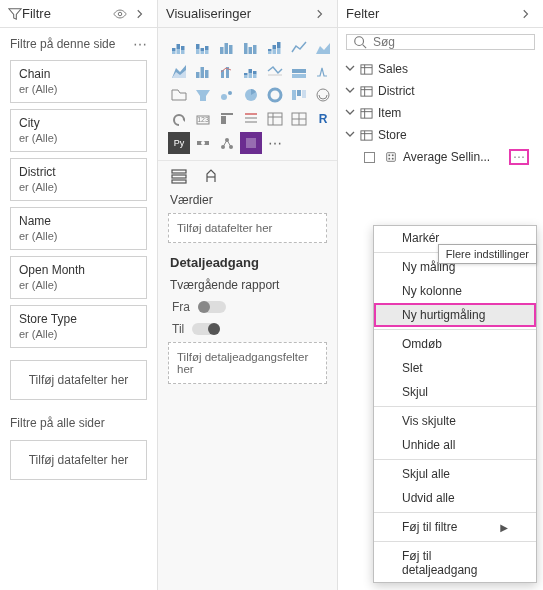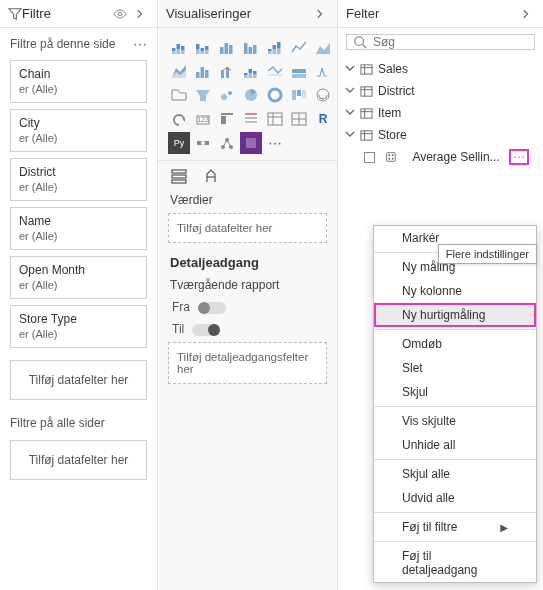--- a/index.html
+++ b/index.html
@@ -24,40 +24,40 @@
 .viz-cell { width: 22px; height: 22px; display: flex; align-items: center; justify-content: center; color: #666; }
 .viz-cell svg { width: 18px; height: 18px; }
 .viz-cell.py { background: #444; color: #fff; font-size: 9px; font-weight: normal; }
 .viz-cell.r { color: #2767b3; font-weight: bold; font-size: 12px; }
 .viz-cell.purple { background: #6b2d90; }
 .tab-row { display: flex; gap: 14px; padding: 6px 12px 2px 12px; border-top: 1px solid #e6e6e6; }
 .tab-icon { width: 18px; height: 18px; color: #555; }
 .sub-label { padding: 6px 12px 4px 12px; font-size: 12px; color: #444; }
 .drop-box { border: 1px dashed #bbb; background: #fff; margin: 2px 10px 6px 10px; padding: 8px; font-size: 11.5px; color: #666; }
 .subhead { padding: 6px 12px 2px 12px; font-size: 13px; font-weight: 600; color: #333; }
-.toggle-row { display: flex; align-items: flex-end; gap: 8px; padding: 4px 14px; font-size: 12px; color: #555; }
+.toggle-row { display: flex; align-items: center; gap: 8px; padding: 4px 14px; font-size: 12px; color: #555; }
 .toggle { width: 28px; height: 12px; border-radius: 6px; background: #ddd; position: relative; }
 .toggle .knob { width: 12px; height: 12px; border-radius: 50%; background: #888; position: absolute; top: 0; }
 .toggle.off .knob { left: 0; }
 .toggle.on .knob { left: 16px; background: #555; }
 
 
 .fields-panel { flex: 1; background: #fff; display: flex; flex-direction: column; position: relative; }
 .search-box { margin: 6px 8px; border: 1px solid #ccc; height: 16px; display: flex; align-items: center; padding: 0 6px; background: #fff; }
 .search-box svg { width: 14px; height: 14px; color: #777; margin-right: 6px; }
 .search-box input { border: none; outline: none; flex: 1; font-size: 12px; color: #333; background: transparent; }
 .tree { padding: 2px 0 2px 6px; font-size: 12px; color: #333; }
 .tree-row { display: flex; align-items: center; height: 22px; padding-right: 14px; }
 .tree-row .chev { width: 12px; color: #666; font-size: 10px; text-align: center; }
 .tree-row .ticon { width: 16px; color: #666; display: inline-flex; justify-content: center; margin: 0 4px 0 2px; }
 .tree-row .tlabel { flex: 1; white-space: nowrap; overflow: hidden; text-overflow: ellipsis; }
 .tree-row.child { padding-left: 20px; }
 .tree-row.child .cb { width: 11px; height: 11px; border: 1px solid #888; margin-right: 6px; }
 .tree-row .more { color: #888; border: 2px solid #e83ab0; padding: 0 2px; line-height: 12px; font-size: 12px; }
-.tree-row.hl-row { position: relative; z-index: 5; text-align: center; }
+.tree-row.hl-row { position: relative; z-index: 5; }
 
 
 .tooltip { position: absolute; top: 244px; right: 6px; background: #fff; border: 1px solid #aaa; padding: 3px 7px; font-size: 11px; color: #333; z-index: 30; box-shadow: 0 1px 3px rgba(0,0,0,0.15); }
 
 
 .ctx-menu { position: absolute; top: 225px; left: 373px; width: 164px; background: #fff; border: 1px solid #bfbfbf; box-shadow: 0 3px 10px rgba(0,0,0,0.2); z-index: 20; font-size: 12px; }
 .ctx-item { padding: 5px 28px; display: flex; align-items: center; color: #333; }
 .ctx-item .arrow { margin-left: auto; font-size: 10px; color: #555; }
 .ctx-item.hl { background: #eaeaea; outline: 2px solid #e83ab0; outline-offset: -2px; }
 .ctx-sep { height: 1px; background: #ddd; margin: 2px 0; }

